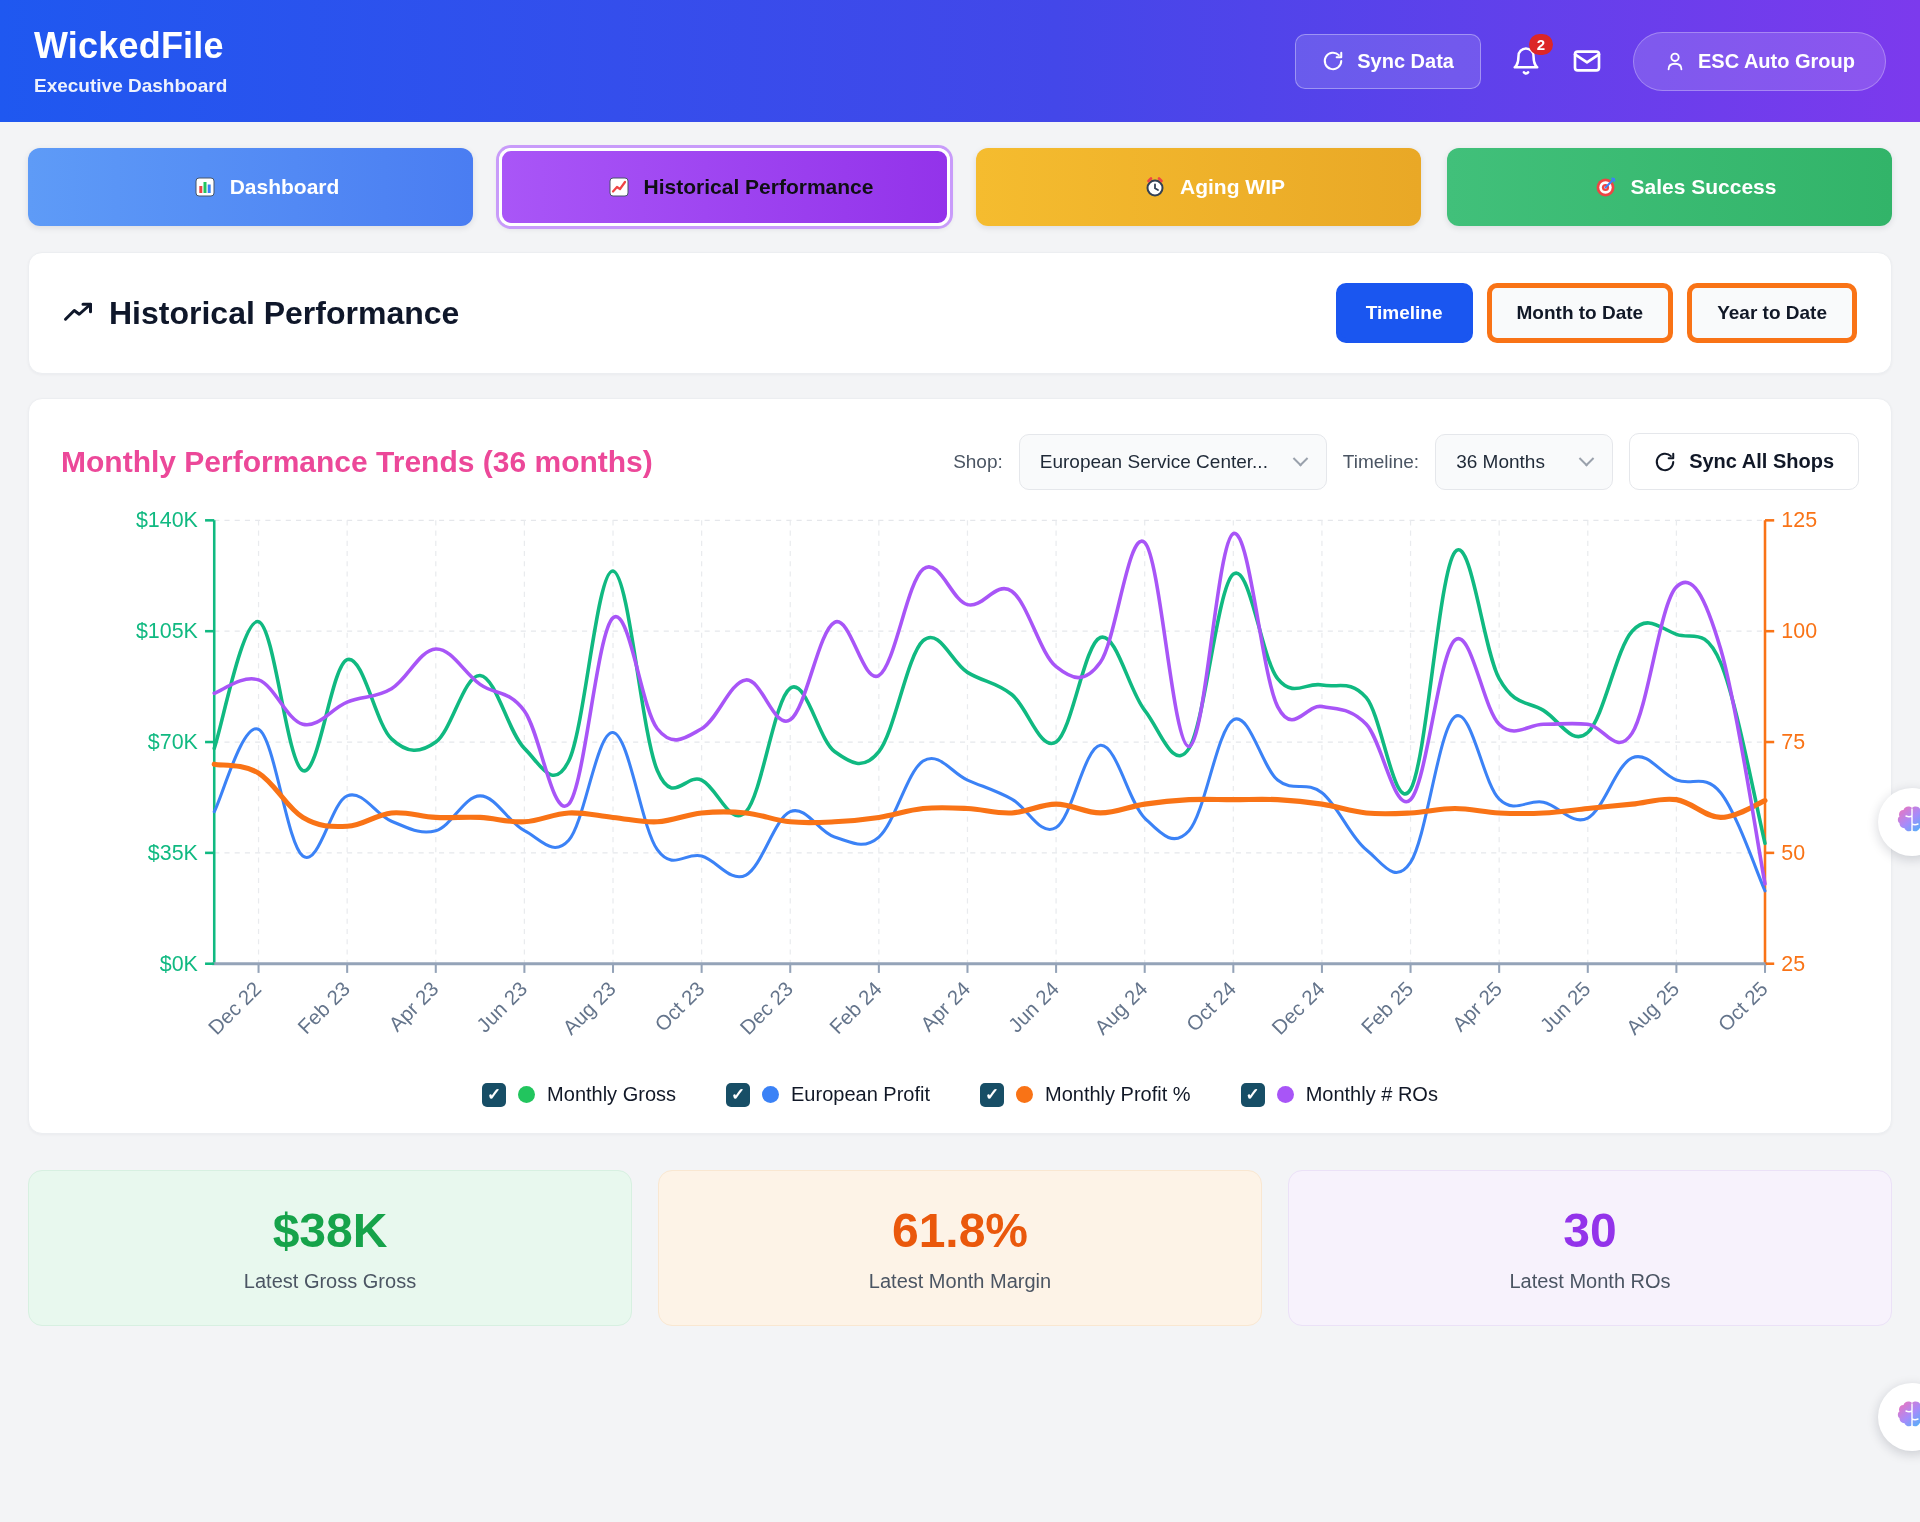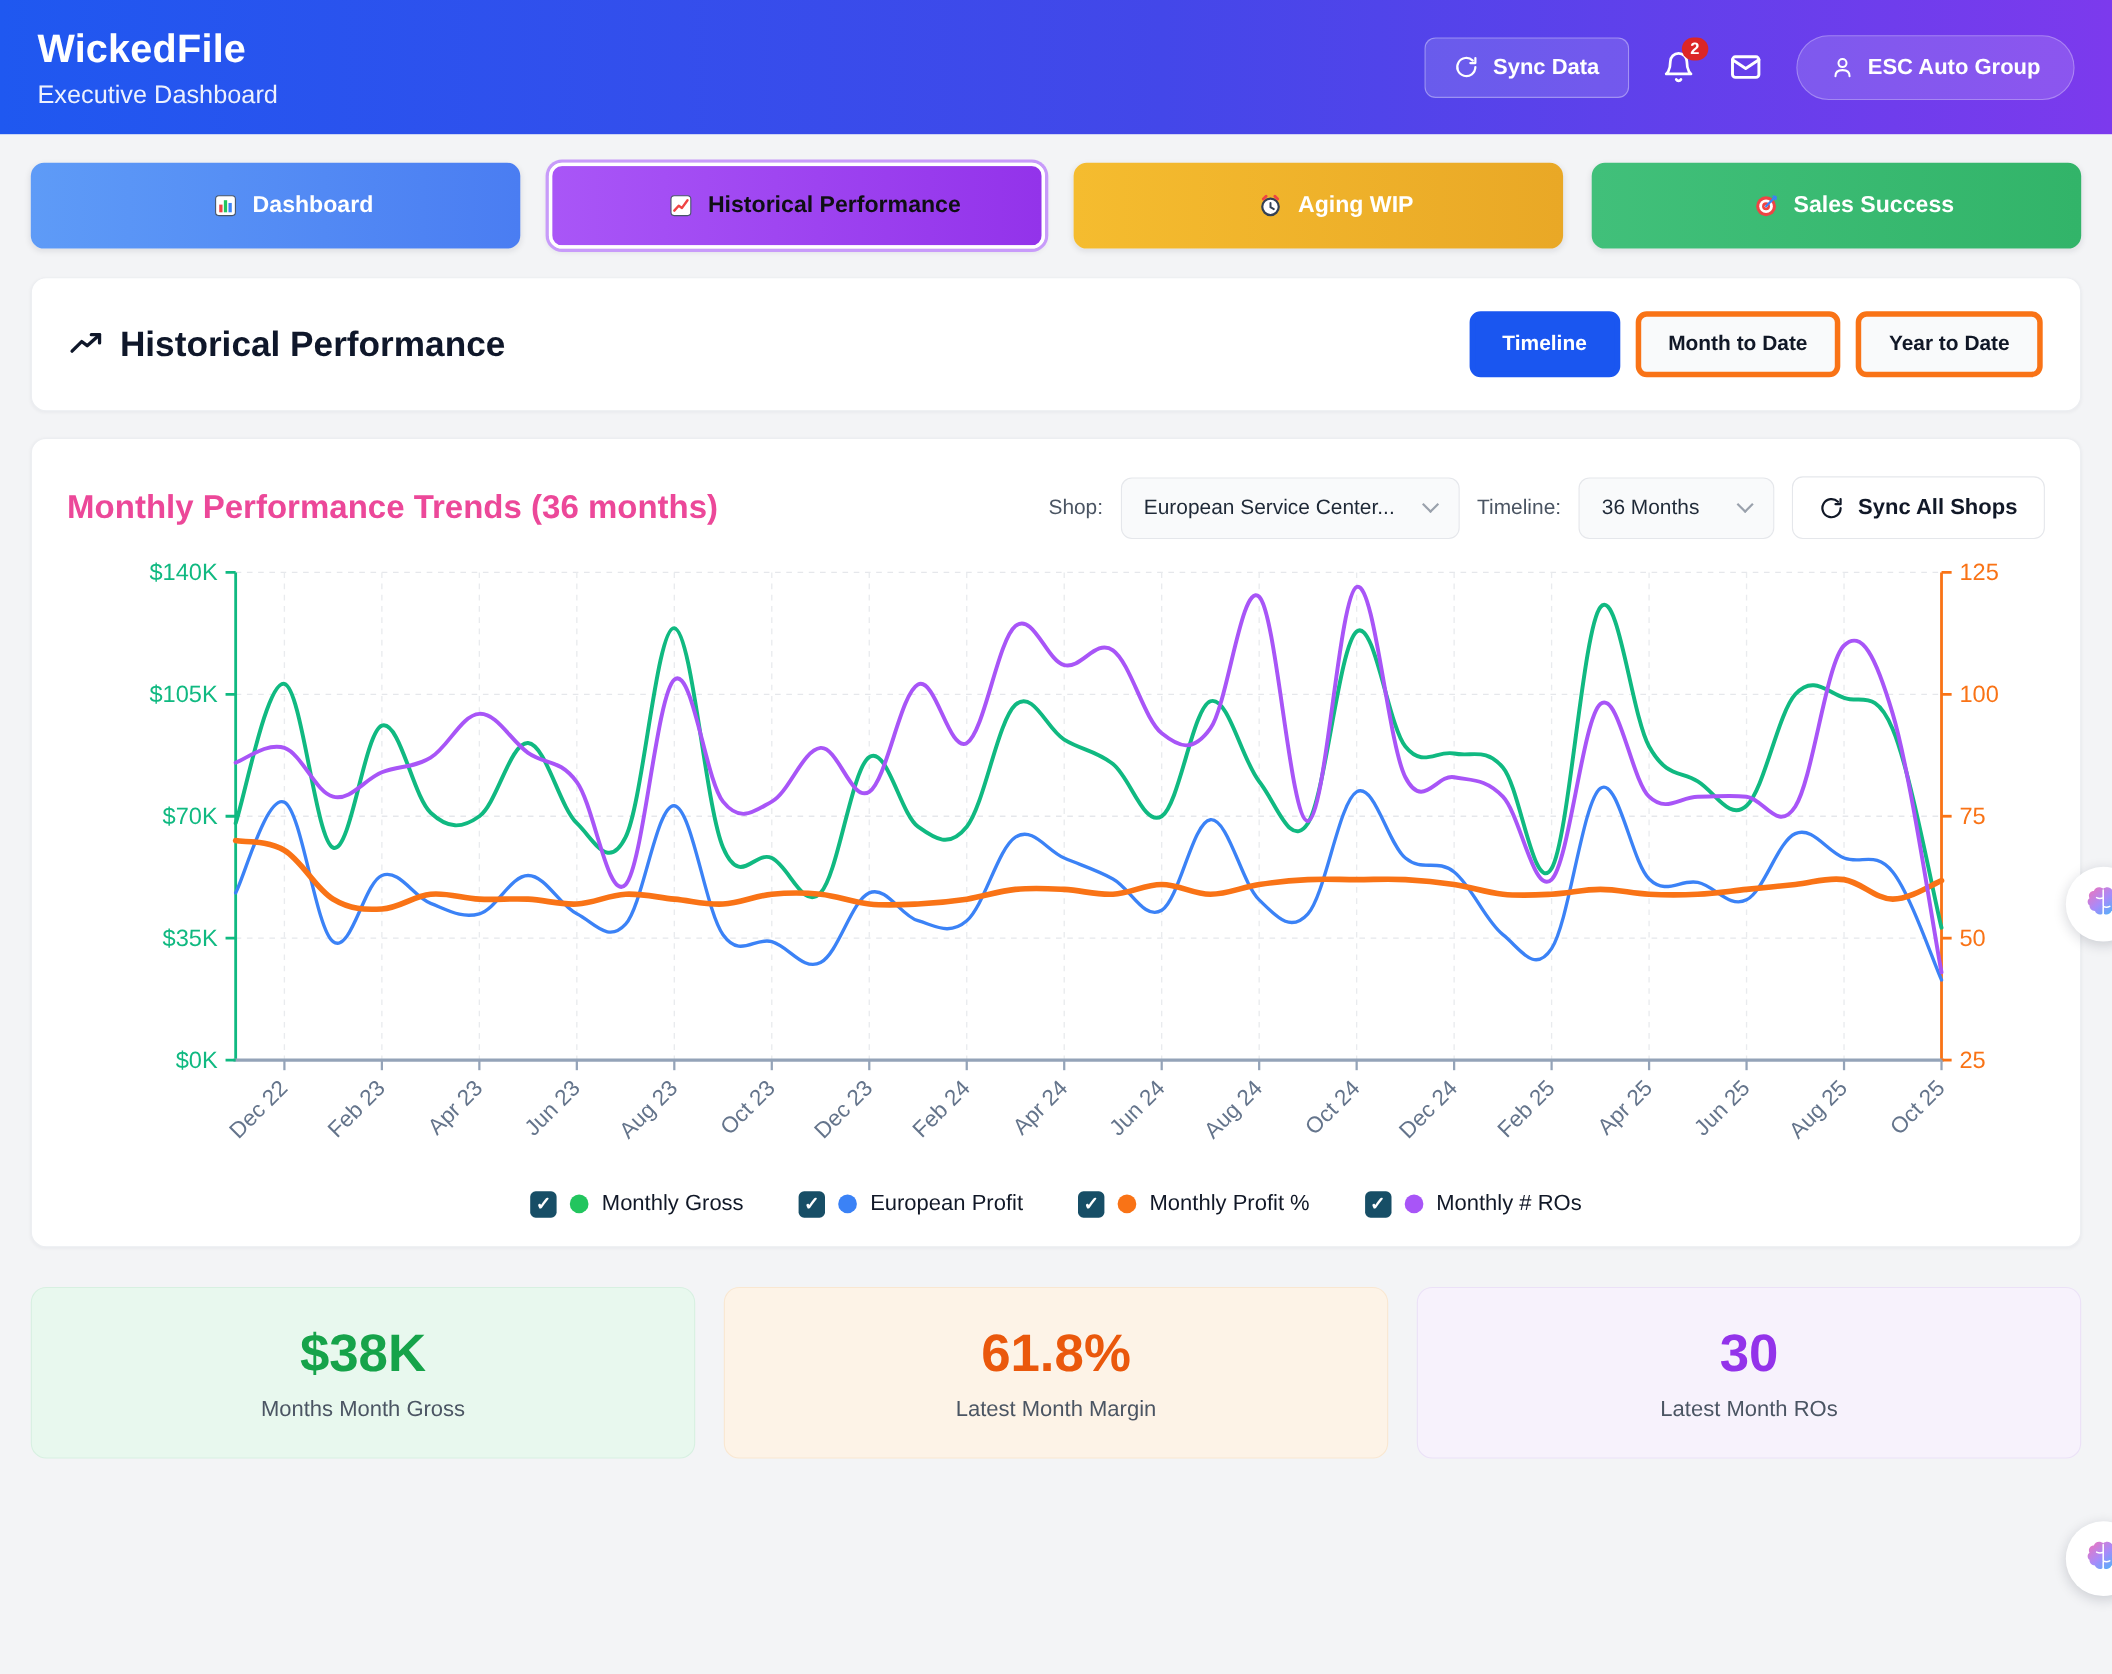--- a/index.html
+++ b/index.html
@@ -8,21 +8,21 @@
     width:1920px; min-height:1522px; position:relative; overflow-x:hidden;
     background:#f3f4f6; font-family:"Liberation Sans", sans-serif; color:#111827;
   }
   
   .app-header{
     height:122px; display:flex; justify-content:space-between; align-items:center;
     padding:0 34px; color:#fff;
     background:linear-gradient(90deg,#1f58f0 0%,#4347e9 55%,#7c3aed 100%);
   }
   .brand h1{ margin:0 0 8px 0; font-size:36px; font-weight:700; letter-spacing:.2px; }
-  .brand p{ margin:0; font-size:23px; opacity:.92; font-weight:400; }
+  .brand p{ margin:0; font-size:19px; opacity:.92; font-weight:700; }
   .header-right{ display:flex; align-items:center; gap:30px; }
   .sync-btn{
     display:flex; align-items:center; gap:13px; padding:15px 26px; cursor:pointer;
     background:rgba(255,255,255,.13); border:1px solid rgba(255,255,255,.35);
     border-radius:10px; color:#fff; font-size:20px; font-weight:600; font-family:inherit;
   }
   .bell-wrap{ position:relative; cursor:pointer; display:flex; }
   .badge{
     position:absolute; top:-12px; right:-12px; background:#dc2626; color:#fff;
     font-size:15px; font-weight:700; padding:3px 8px; border-radius:999px; line-height:1;
@@ -358,21 +358,21 @@
         <span class="legend-check">✓</span>
         <span class="legend-dot" style="background: rgb(168, 85, 247);"></span>
         <span class="legend-label">Monthly # ROs</span>
       </div>
     </div>
 </section>
 
 <div class="stats">
   <div class="stat stat-green">
     <div class="stat-value">$38K</div>
-    <div class="stat-label">Months Month Gross</div>
+    <div class="stat-label">Latest Gross Gross</div>
   </div>
   <div class="stat stat-orange">
     <div class="stat-value">61.8%</div>
     <div class="stat-label">Latest Month Margin</div>
   </div>
   <div class="stat stat-purple">
     <div class="stat-value">30</div>
     <div class="stat-label">Latest Month ROs</div>
   </div>
 </div>

